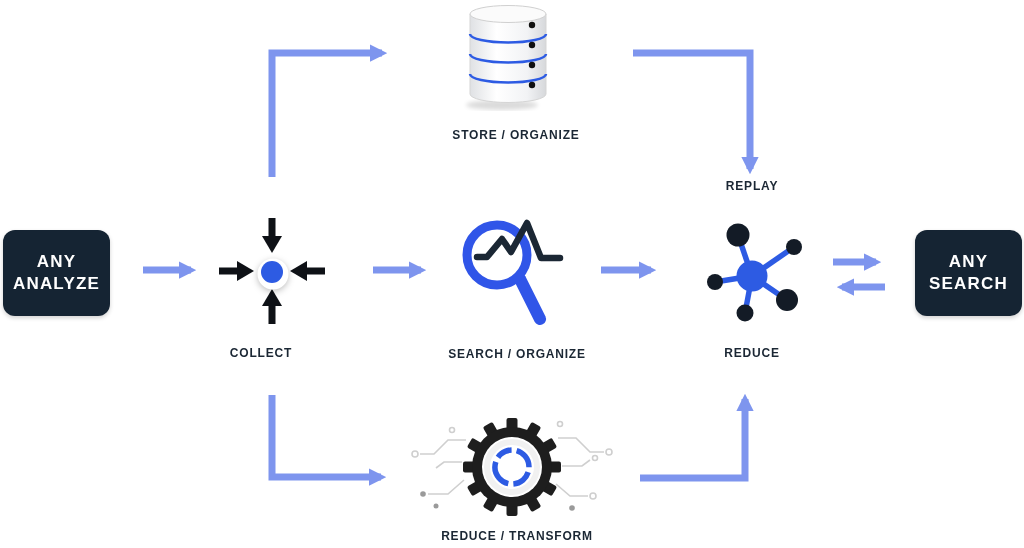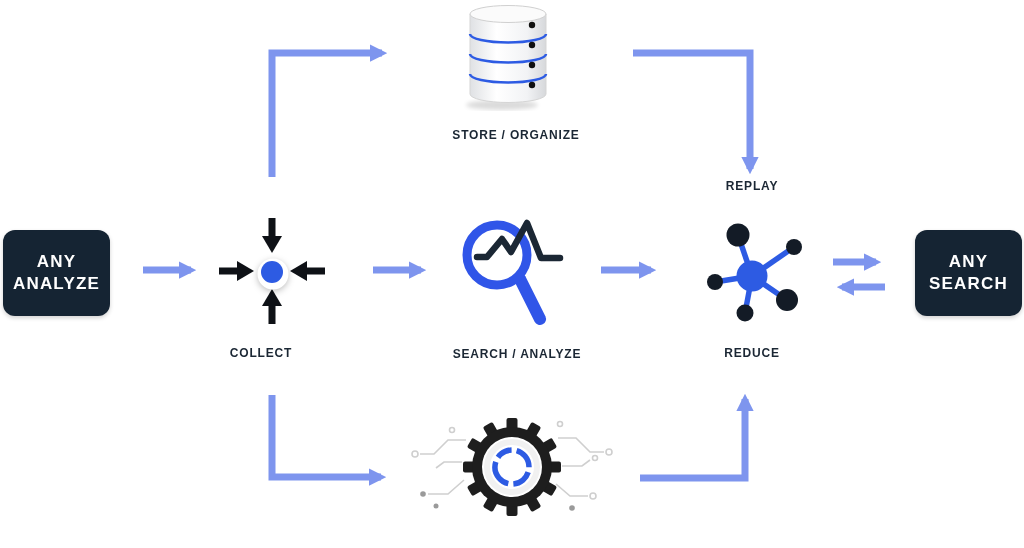--- a/index.html
+++ b/index.html
@@ -211,17 +211,18 @@
       </g>
       <circle r="40" fill="#1E1E1E"></circle>
       <circle r="30" fill="#ffffff"></circle>
       <circle r="25" fill="none" stroke="#f1f1f1" stroke-width="6"></circle>
       <circle r="17" fill="none" stroke="var(--accent)" stroke-width="5.5" stroke-dasharray="12 5 20 5 28 5 16 5" transform="rotate(-40)"></circle>
     </g>
   </svg>
 
   <div class="node-label" style="left:261px;top:353px;">COLLECT</div>
   <div class="node-label" style="left:516px;top:135px;">STORE / ORGANIZE</div>
-  <div class="node-label" style="left:517px;top:354px;">SEARCH / ANALYZE</div>
+  <div class="node-label" style="left:517px;top:354px;">SEARCH / ORGANIZE</div>
   <div class="node-label" style="left:752px;top:186px;">REPLAY</div>
   <div class="node-label" style="left:752px;top:353px;">REDUCE</div>
+  <div class="node-label" style="left:517px;top:536px;">REDUCE / TRANSFORM</div>
 
 </div>
 
 </body></html>

